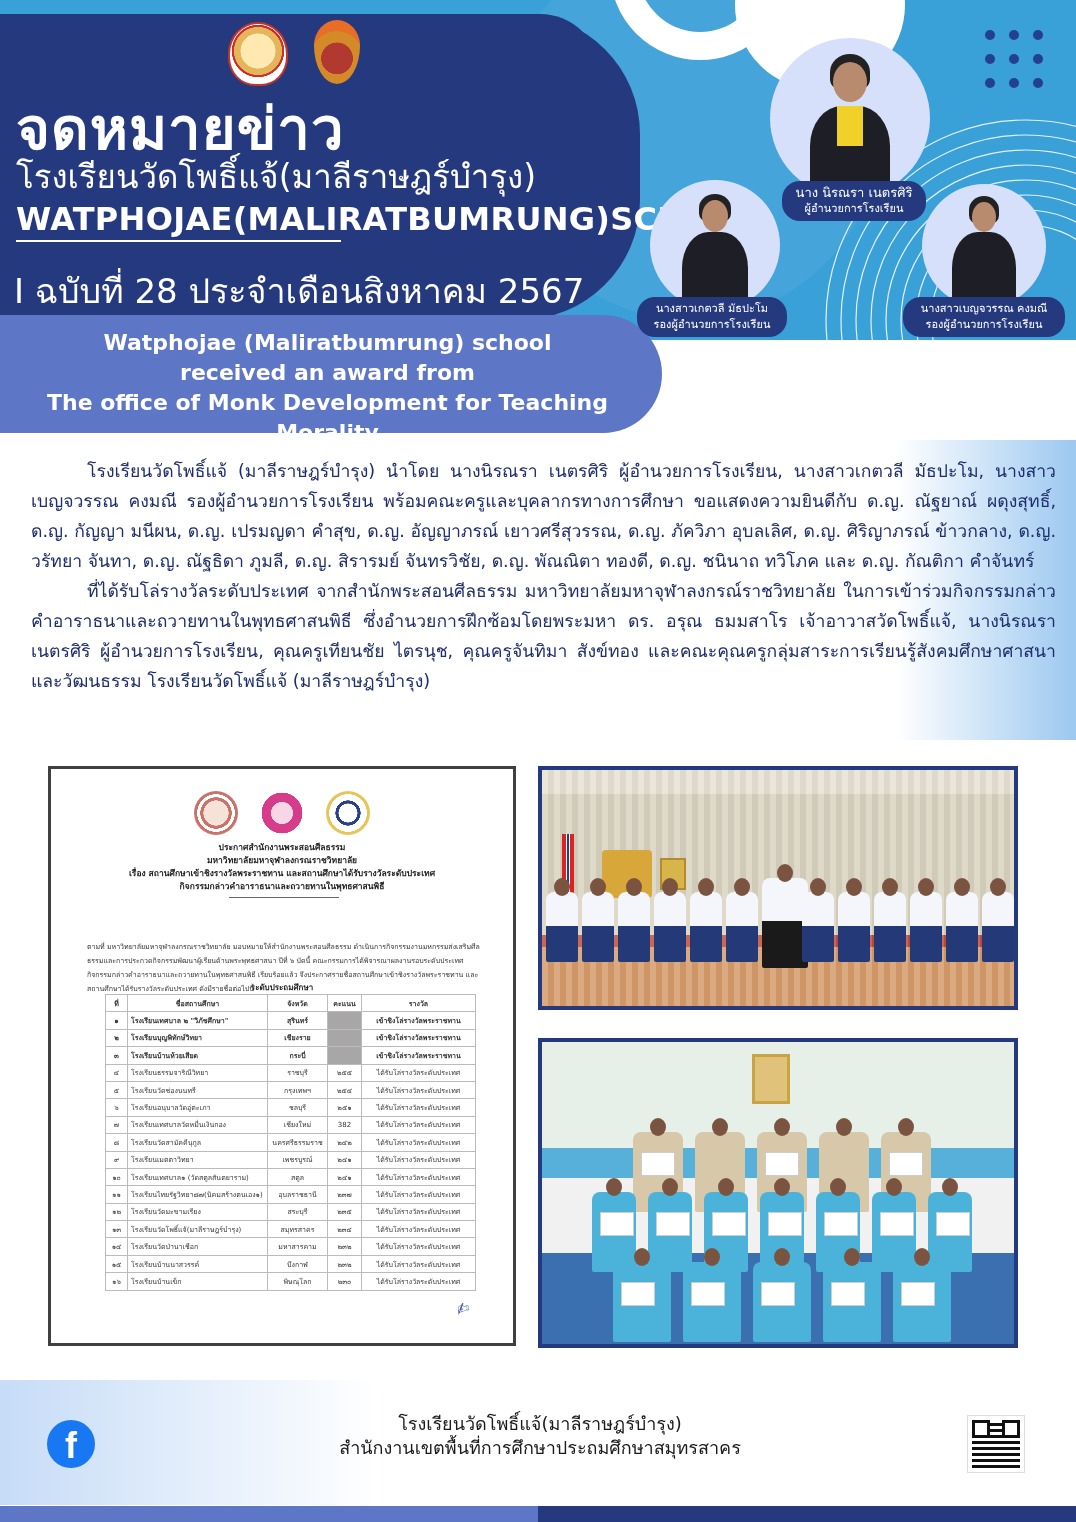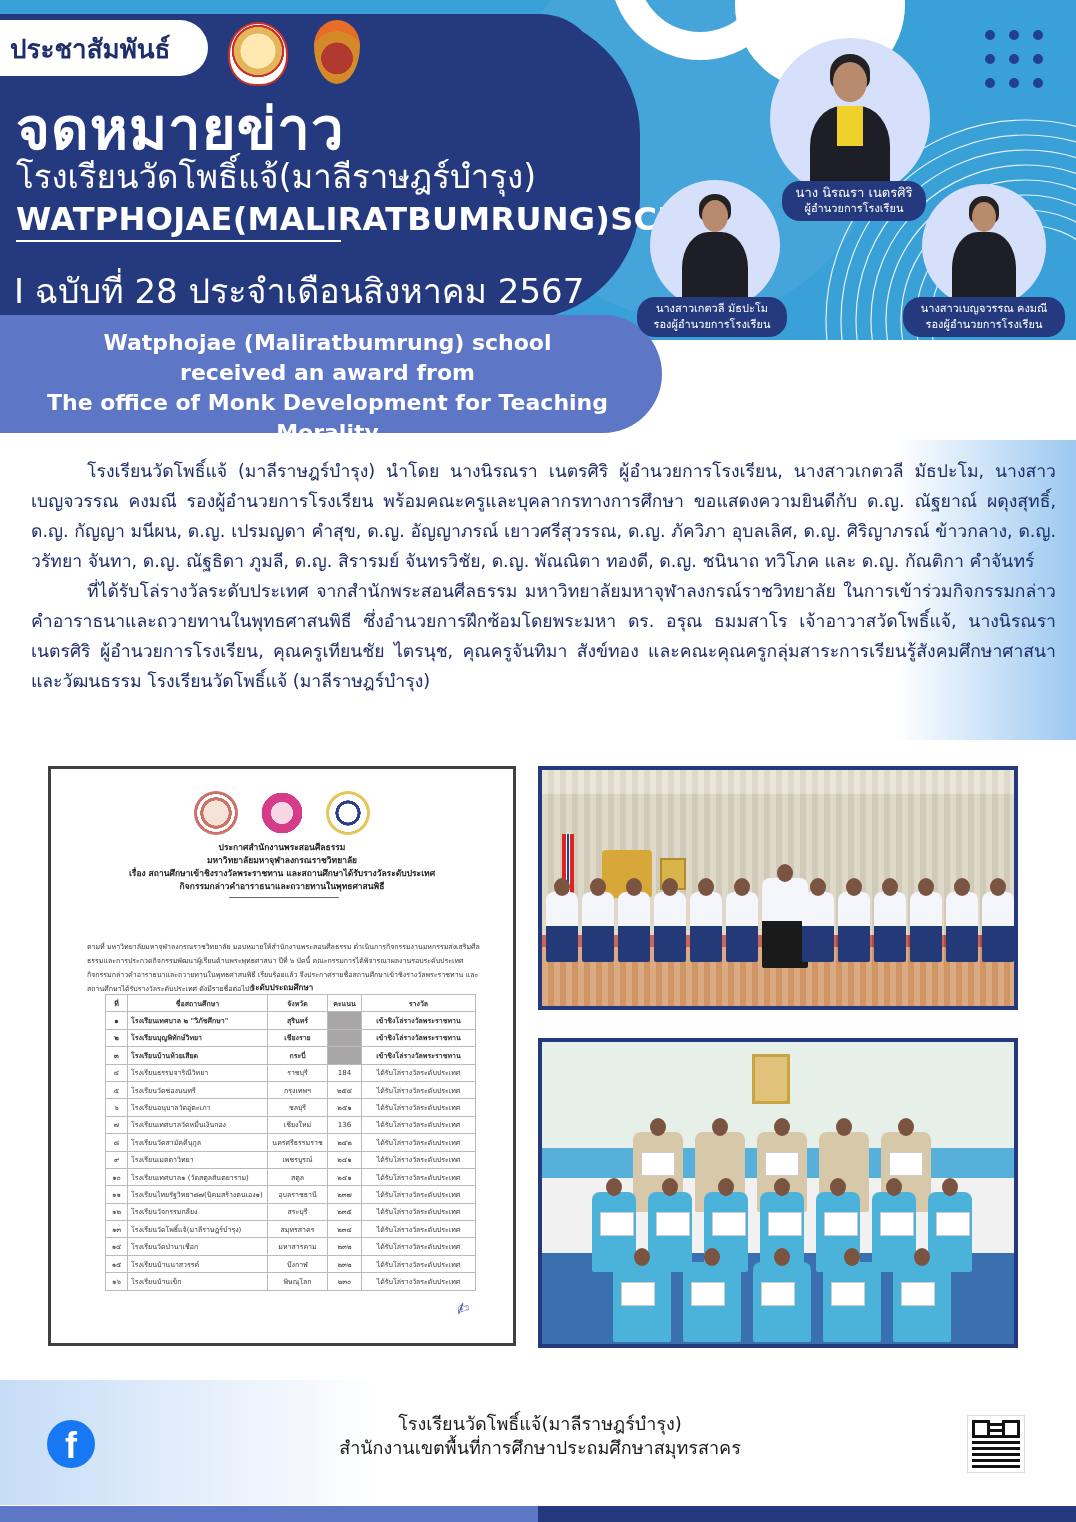--- a/index.html
+++ b/index.html
@@ -116,23 +116,20 @@
         <span></span>
         <span></span>
         <span></span>
         <span></span>
     </div>
   </div>
 
   <div class="title-block"></div>
   <div class="subtitle-block"></div>
 
-  <div class="pr-badge">
-    <span>ประชาสัมพันธ์</span>
-  </div>
   <div class="logo1"></div>
   <div class="logo2"></div>
 
   <div class="main-title">จดหมายข่าว</div>
   <div class="school-th">โรงเรียนวัดโพธิ์แจ้(มาลีราษฎร์บำรุง)</div>
   <div class="school-en">WATPHOJAE(MALIRATBUMRUNG)SCHOOL</div>
   <div class="title-rule"></div>
   <div class="issue">I ฉบับที่ 28 ประจำเดือนสิงหาคม 2567</div>
 
   <div class="award-title">
@@ -222,42 +219,42 @@
             <td class="c">๓</td>
             <td>โรงเรียนบ้านห้วยเสียด</td>
             <td class="c">กระบี่</td>
             <td class="c gray"></td>
             <td class="c">เข้าชิงโล่รางวัลพระราชทาน</td>
           </tr>
           <tr>
             <td class="c">๔</td>
             <td>โรงเรียนธรรมจาริณีวิทยา</td>
             <td class="c">ราชบุรี</td>
-            <td class="c">184</td>
+            <td class="c">๒๕๕</td>
             <td class="c">ได้รับโล่รางวัลระดับประเทศ</td>
           </tr>
           <tr>
             <td class="c">๕</td>
             <td>โรงเรียนวัดช่องนนทรี</td>
             <td class="c">กรุงเทพฯ</td>
             <td class="c">๒๕๔</td>
             <td class="c">ได้รับโล่รางวัลระดับประเทศ</td>
           </tr>
           <tr>
             <td class="c">๖</td>
             <td>โรงเรียนอนุบาลวัดอู่ตะเภา</td>
             <td class="c">ชลบุรี</td>
             <td class="c">๒๕๑</td>
             <td class="c">ได้รับโล่รางวัลระดับประเทศ</td>
           </tr>
           <tr>
             <td class="c">๗</td>
             <td>โรงเรียนเทศบาลวัดหมื่นเงินกอง</td>
             <td class="c">เชียงใหม่</td>
-            <td class="c">136</td>
+            <td class="c">382</td>
             <td class="c">ได้รับโล่รางวัลระดับประเทศ</td>
           </tr>
           <tr>
             <td class="c">๘</td>
             <td>โรงเรียนวัดสามัคคีนุกูล</td>
             <td class="c">นครศรีธรรมราช</td>
             <td class="c">๒๔๒</td>
             <td class="c">ได้รับโล่รางวัลระดับประเทศ</td>
           </tr>
           <tr>
@@ -276,21 +273,21 @@
           </tr>
           <tr>
             <td class="c">๑๑</td>
             <td>โรงเรียนไทยรัฐวิทยา๘๗(นิคมสร้างตนเอง๑)</td>
             <td class="c">อุบลราชธานี</td>
             <td class="c">๒๓๗</td>
             <td class="c">ได้รับโล่รางวัลระดับประเทศ</td>
           </tr>
           <tr>
             <td class="c">๑๒</td>
-            <td>โรงเรียนวัจกรรมกลียง</td>
+            <td>โรงเรียนวัดมะขามเรียง</td>
             <td class="c">สระบุรี</td>
             <td class="c">๒๓๕</td>
             <td class="c">ได้รับโล่รางวัลระดับประเทศ</td>
           </tr>
           <tr>
             <td class="c">๑๓</td>
             <td>โรงเรียนวัดโพธิ์แจ้(มาลีราษฎร์บำรุง)</td>
             <td class="c">สมุทรสาคร</td>
             <td class="c">๒๓๔</td>
             <td class="c">ได้รับโล่รางวัลระดับประเทศ</td>

